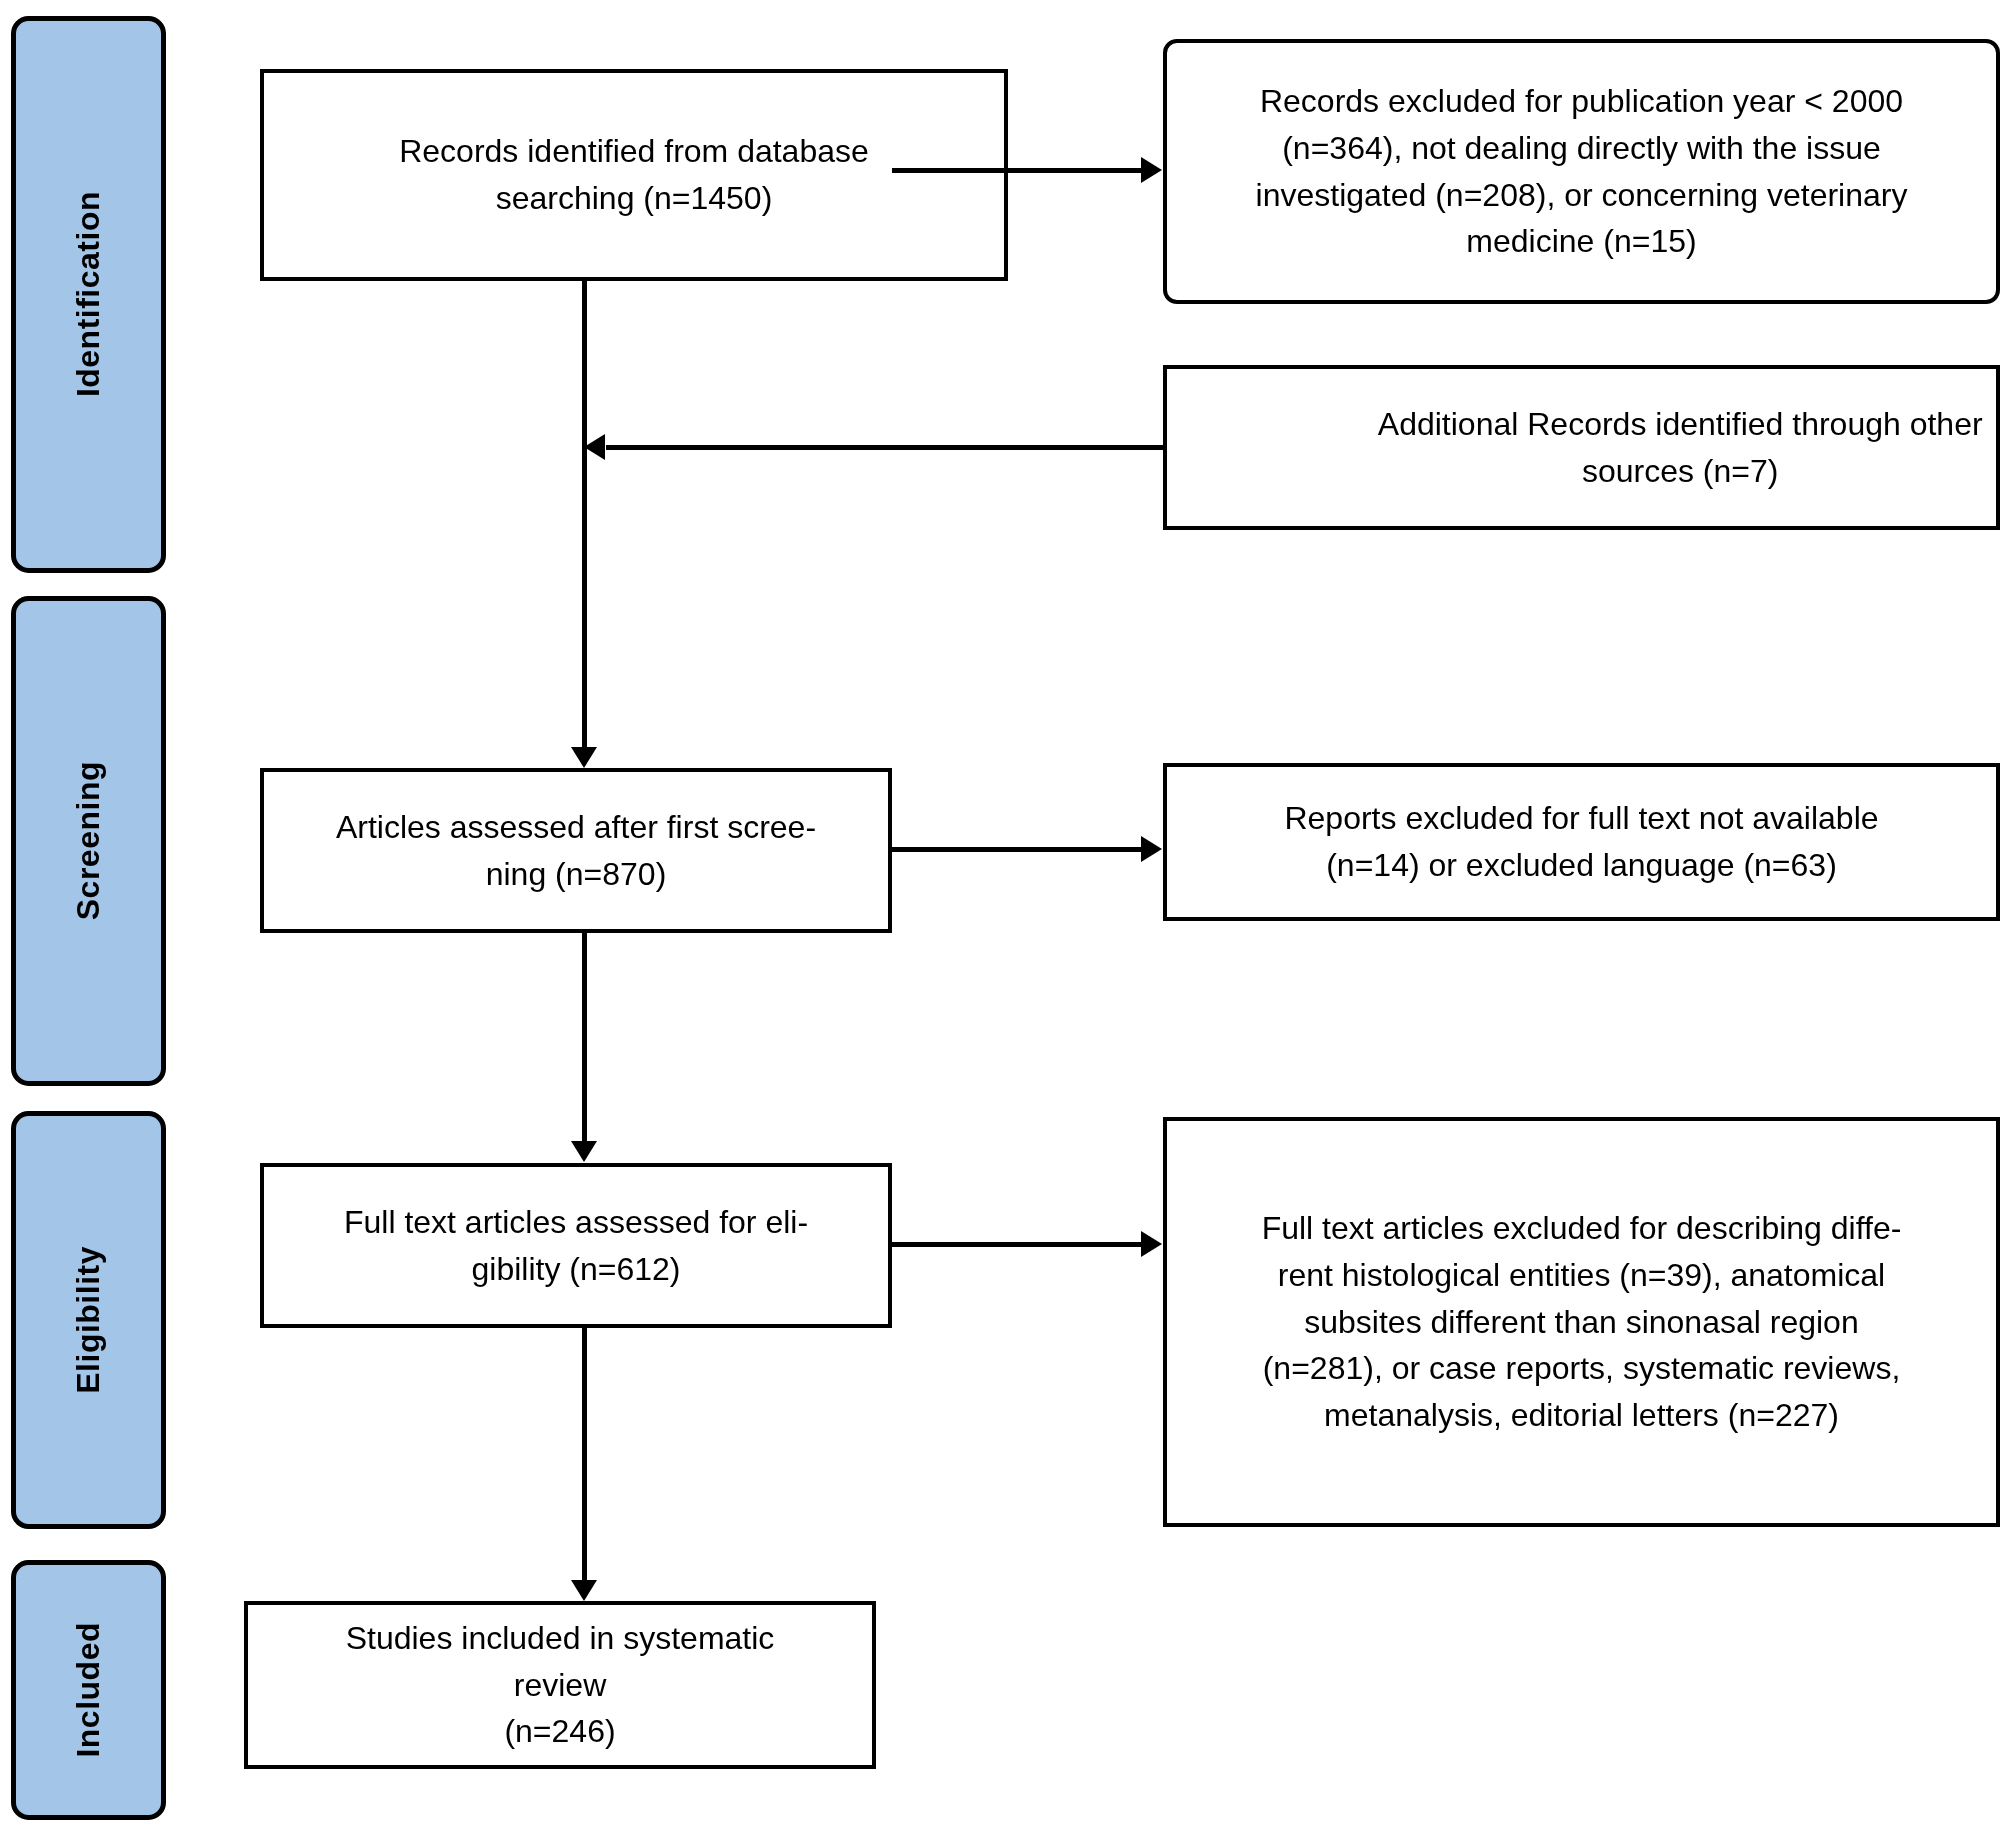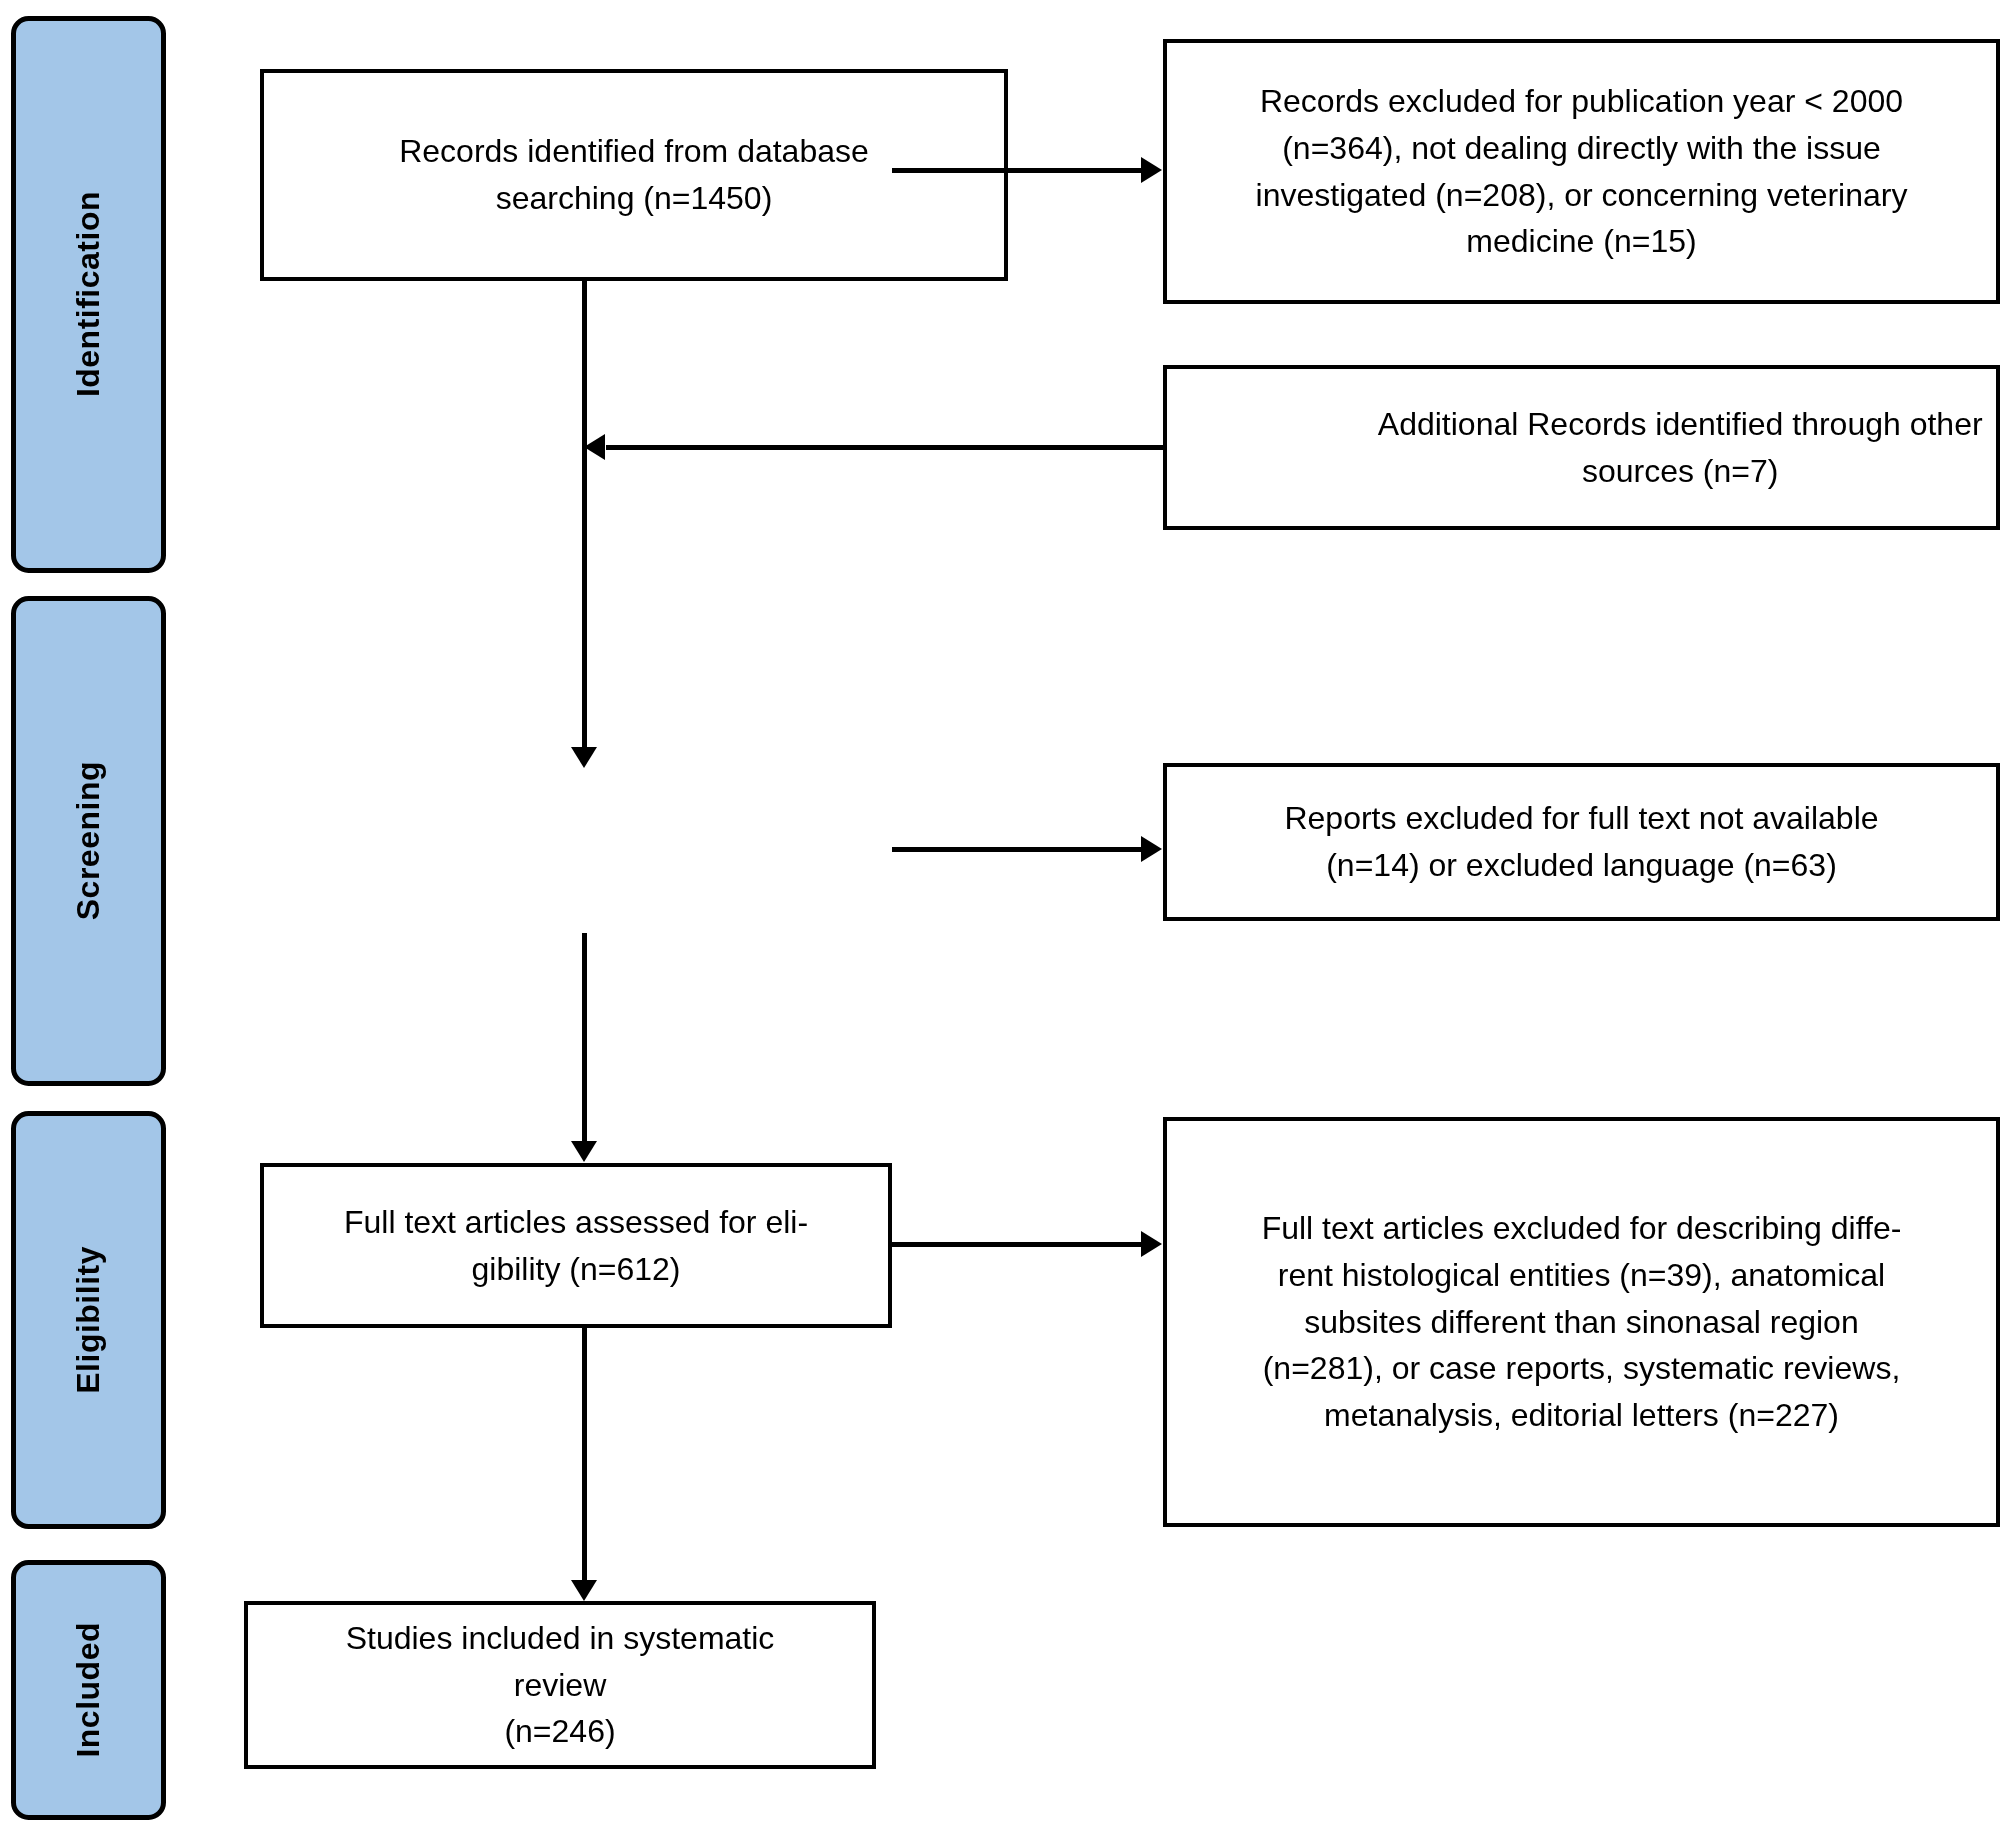--- a/index.html
+++ b/index.html
@@ -105,33 +105,37 @@
 
   <div class="stage" style="left:11.3px; top:1560px; width:155px; height:260px;">
     <span class="stage-label">Included</span>
   </div>
 
   <div class="node" style="left:260px; top:69px; width:748px; height:212px;">
     <div class="node-text">Records identified from database
 searching (n=1450)</div>
   </div>
 
+  <div class="node" style="left:260px; top:768px; width:632px; height:165px;">
+    <div class="node-text">Articles assessed after first scree-
+ning (n=870)</div>
+  </div>
 
   <div class="node" style="left:260px; top:1163px; width:632px; height:165px;">
     <div class="node-text">Full text articles assessed for eli-
 gibility (n=612)</div>
   </div>
 
   <div class="node" style="left:244px; top:1601px; width:632px; height:168px;">
     <div class="node-text">Studies included in systematic
 review
 (n=246)</div>
   </div>
 
-  <div class="node" style="left:1163px; top:39px; width:837px; height:265px;">
+  <div class="node" style="left:1163px; top:39px; width:837px; height:265px;border-radius:14px;">
     <div class="node-text">Records excluded for publication year &lt; 2000
 (n=364), not dealing directly with the issue
 investigated (n=208), or concerning veterinary
 medicine (n=15)</div>
   </div>
 
   <div class="node" style="left:1163px; top:365px; width:837px; height:165px;justify-content:flex-end;">
     <div class="node-text">Additional Records identified through other
 sources (n=7)</div>
   </div>

